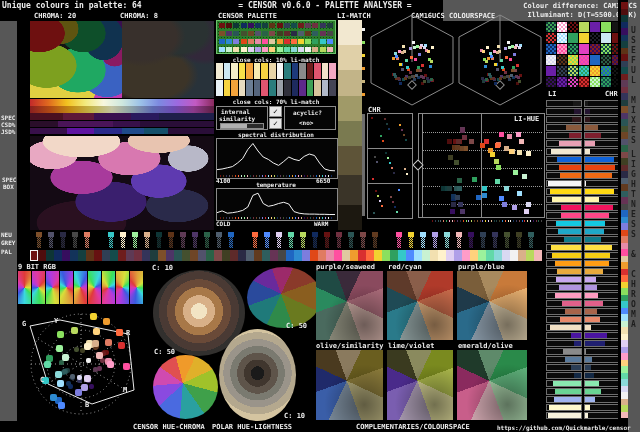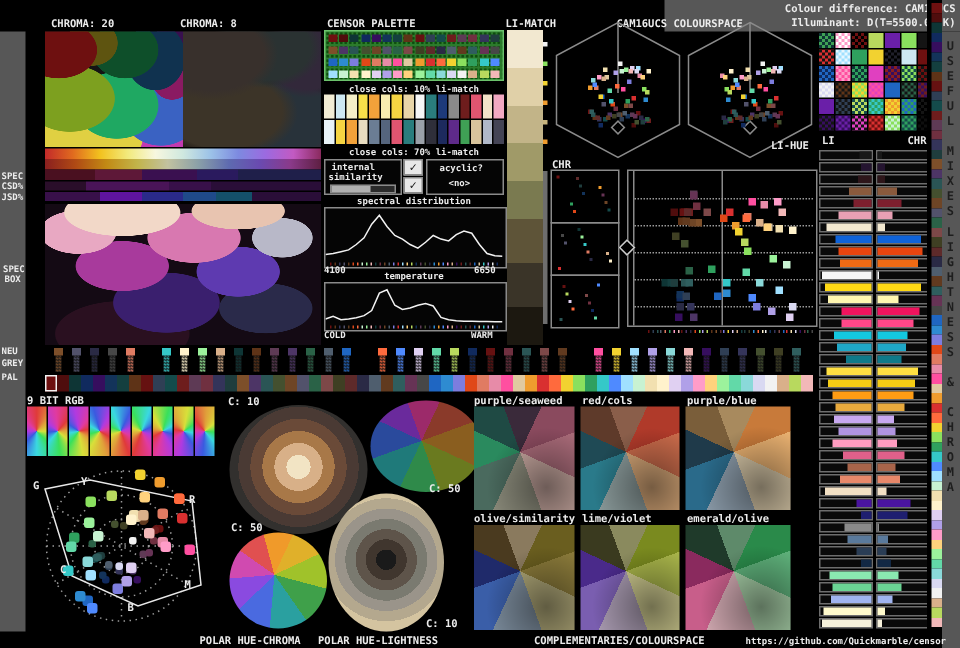--- a/index.html
+++ b/index.html
@@ -68,20 +68,22 @@
 </style>
 </head>
 <body>
 
 <div id="stage">
 
   <div class="abs gray" style="left:0;top:21px;width:17px;height:400px"></div>
   <div class="abs gray" style="left:443px;top:0;width:197px;height:21px"></div>
   <div class="abs gray" style="left:628px;top:21px;width:12px;height:411px"></div>
 
+  <span class="t8" style="left:2px;top:1px">Unique colours in palette: 64</span>
+  <span class="t8" style="left:210px;top:1px;width:230px;text-align:center">= CENSOR v0.6.0 - PALETTE ANALYSER =</span>
   <span class="t7" style="left:34px;top:12px">CHROMA: 20</span>
   <span class="t7" style="left:120px;top:12px">CHROMA: 8</span>
   <span class="t7" style="left:218px;top:12px">CENSOR PALETTE</span>
   <span class="t7" style="left:337px;top:12px">LI-MATCH</span>
   <span class="t7" style="left:411px;top:12px">CAM16UCS COLOURSPACE</span>
   <span class="t7" style="right:3px;top:2px;text-align:right">Colour difference: CAM16UCS</span>
   <span class="t7" style="right:3px;top:11px;text-align:right">Illuminant: D(T=5500.00°K)</span>
 
   <div id="map40"></div>
   <div id="map10"></div>
@@ -451,21 +453,21 @@
       <div style="position: absolute; left: 44px; top: 26.651px; width: 3px; height: 3px; background: rgb(242, 242, 242);"></div>
       <div style="position: absolute; left: 139px; top: 26.651px; width: 3px; height: 3px; background: rgb(242, 242, 242);"></div>
       <div style="position: absolute; left: 33px; top: 36.8039px; width: 3px; height: 3px; background: rgb(217, 176, 138);"></div>
       <div style="position: absolute; left: 128px; top: 36.8039px; width: 3px; height: 3px; background: rgb(217, 176, 138);"></div>
       <div style="position: absolute; left: 62px; top: 46.2902px; width: 3px; height: 3px; background: rgb(184, 217, 94);"></div>
       <div style="position: absolute; left: 117px; top: 46.2902px; width: 3px; height: 3px; background: rgb(184, 217, 94);"></div>
       <div style="position: absolute; left: 51px; top: 31.5647px; width: 3px; height: 3px; background: rgb(242, 184, 184);"></div>
       <div style="position: absolute; left: 146px; top: 31.5647px; width: 3px; height: 3px; background: rgb(242, 184, 184);"></div>
     </div>
   <span class="t7" style="left:368px;top:106px">CHR</span>
-  <span class="t7" style="left:514px;top:93px">LI-HUE</span>
+  <span class="t7" style="left:514px;top:115px">LI-HUE</span>
   <div class="abs" style="left:362px;top:114px;width:3px;height:102px;background:#6e6e6e"></div>
   <div id="chrboxes" class="abs" style="left:367px;top:113px;width:46px;height:105px">
       <div style="position: absolute; left: 0px; top: 0px; width: 44px; height: 34px; border: 1px solid rgb(138, 138, 138);">
         <div style="position: absolute; left: 3px; top: 3px; width: 2px; height: 2px; background: rgb(110, 16, 16);"></div>
         <div style="position: absolute; left: 20px; top: 14px; width: 2px; height: 2px; background: rgb(19, 51, 90);"></div>
         <div style="position: absolute; left: 37px; top: 25px; width: 2px; height: 2px; background: rgb(20, 75, 75);"></div>
         <div style="position: absolute; left: 18px; top: 9px; width: 2px; height: 2px; background: rgb(31, 61, 61);"></div>
         <div style="position: absolute; left: 35px; top: 20px; width: 2px; height: 2px; background: rgb(110, 69, 38);"></div>
         <div style="position: absolute; left: 16px; top: 4px; width: 2px; height: 2px; background: rgb(94, 42, 42);"></div>
         <div style="position: absolute; left: 33px; top: 15px; width: 2px; height: 2px; background: rgb(102, 51, 85);"></div>
@@ -1296,29 +1298,29 @@
   <span class="t7" style="left:152px;top:264px">C: 10</span>
   <div id="disc1" class="disc" style="left: 153px; top: 270px; width: 92px; height: 86px; background: radial-gradient(circle at 50% 48%, rgb(242, 228, 196) 0%, rgb(242, 228, 196) 12.5%, rgb(216, 176, 136) 12.5%, rgb(216, 176, 136) 25%, rgb(168, 120, 72) 25%, rgb(168, 120, 72) 37.5%, rgb(106, 74, 56) 37.5%, rgb(106, 74, 56) 50%, rgb(74, 58, 52) 50%, rgb(74, 58, 52) 62.5%, rgb(50, 48, 46) 62.5%, rgb(50, 48, 46) 75%, rgb(37, 42, 42) 75%, rgb(37, 42, 42) 87.5%, rgb(28, 34, 34) 87.5%, rgb(28, 34, 34) 100%);"></div>
   <div id="disc2" class="disc" style="left: 247px; top: 267px; width: 74px; height: 61px; background: conic-gradient(from 25deg at 46% 44%, rgb(138, 58, 42) 0%, rgb(138, 58, 42) 12.5%, rgb(138, 94, 31) 12.5%, rgb(138, 94, 31) 25%, rgb(106, 122, 31) 25%, rgb(106, 122, 31) 37.5%, rgb(47, 138, 74) 37.5%, rgb(47, 138, 74) 50%, rgb(31, 122, 122) 50%, rgb(31, 122, 122) 62.5%, rgb(42, 74, 156) 62.5%, rgb(42, 74, 156) 75%, rgb(106, 42, 156) 75%, rgb(106, 42, 156) 87.5%, rgb(156, 42, 106) 87.5%, rgb(156, 42, 106) 100%);"></div>
   <span class="t7" style="left:286px;top:322px">C: 50</span>
   <span class="t7" style="left:154px;top:348px">C: 50</span>
   <div id="disc3" class="disc" style="left: 153px; top: 355px; width: 65px; height: 64px; background: conic-gradient(from 25deg at 46% 44%, rgb(224, 176, 42) 0%, rgb(224, 176, 42) 11.1%, rgb(160, 194, 42) 11.1%, rgb(160, 194, 42) 22.2%, rgb(63, 160, 74) 22.2%, rgb(63, 160, 74) 33.3%, rgb(42, 160, 160) 33.3%, rgb(42, 160, 160) 44.4%, rgb(74, 106, 224) 44.4%, rgb(74, 106, 224) 55.6%, rgb(138, 74, 224) 55.6%, rgb(138, 74, 224) 66.7%, rgb(208, 74, 176) 66.7%, rgb(208, 74, 176) 77.8%, rgb(224, 80, 80) 77.8%, rgb(224, 80, 80) 88.9%, rgb(240, 154, 42) 88.9%, rgb(240, 154, 42) 100%);"></div>
   <div id="disc4" class="disc" style="left: 219px; top: 329px; width: 77px; height: 92px; background: radial-gradient(circle at 50% 48%, rgb(26, 26, 26) 0%, rgb(26, 26, 26) 11.1%, rgb(64, 54, 46) 11.1%, rgb(64, 54, 46) 22.2%, rgb(94, 84, 74) 22.2%, rgb(94, 84, 74) 33.3%, rgb(122, 122, 112) 33.3%, rgb(122, 122, 112) 44.4%, rgb(154, 148, 138) 44.4%, rgb(154, 148, 138) 55.6%, rgb(180, 168, 142) 55.6%, rgb(180, 168, 142) 66.7%, rgb(212, 196, 160) 66.7%, rgb(212, 196, 160) 77.8%, rgb(234, 216, 180) 77.8%, rgb(234, 216, 180) 88.9%, rgb(242, 232, 204) 88.9%, rgb(242, 232, 204) 100%);"></div>
   <span class="t7" style="left:284px;top:412px">C: 10</span>
 
   <span class="t7" style="left:316px;top:263px">purple/seaweed</span>
-  <span class="t7" style="left:388px;top:263px">red/cols</span>
+  <span class="t7" style="left:388px;top:263px">red/cyan</span>
   <span class="t7" style="left:458px;top:263px">purple/blue</span>
   <div id="cp0" class="panel" style="left: 316px; top: 271px; width: 67px; height: 69px; background: radial-gradient(circle at 72% 78%, rgba(0, 0, 0, 0.45), transparent 55%), conic-gradient(from 25deg at 46% 44%, rgb(138, 74, 94) 0%, rgb(138, 74, 94) 12.5%, rgb(168, 106, 120) 12.5%, rgb(168, 106, 120) 25%, rgb(200, 168, 160) 25%, rgb(200, 168, 160) 37.5%, rgb(138, 138, 122) 37.5%, rgb(138, 138, 122) 50%, rgb(74, 106, 94) 50%, rgb(74, 106, 94) 62.5%, rgb(42, 138, 94) 62.5%, rgb(42, 138, 94) 75%, rgb(31, 74, 68) 75%, rgb(31, 74, 68) 87.5%, rgb(58, 42, 58) 87.5%, rgb(58, 42, 58) 100%);"></div>
   <div id="cp1" class="panel" style="left: 387px; top: 271px; width: 66px; height: 69px; background: radial-gradient(circle at 72% 78%, rgba(0, 0, 0, 0.45), transparent 55%), conic-gradient(from 25deg at 46% 44%, rgb(176, 58, 42) 0%, rgb(176, 58, 42) 12.5%, rgb(200, 106, 74) 12.5%, rgb(200, 106, 74) 25%, rgb(216, 168, 120) 25%, rgb(216, 168, 120) 37.5%, rgb(138, 154, 154) 37.5%, rgb(138, 154, 154) 50%, rgb(42, 122, 138) 50%, rgb(42, 122, 138) 62.5%, rgb(31, 74, 85) 62.5%, rgb(31, 74, 85) 75%, rgb(94, 58, 42) 75%, rgb(94, 58, 42) 87.5%, rgb(138, 94, 74) 87.5%, rgb(138, 94, 74) 100%);"></div>
   <div id="cp2" class="panel" style="left: 457px; top: 271px; width: 70px; height: 69px; background: radial-gradient(circle at 72% 78%, rgba(0, 0, 0, 0.45), transparent 55%), conic-gradient(from 25deg at 46% 44%, rgb(200, 122, 58) 0%, rgb(200, 122, 58) 12.5%, rgb(232, 176, 112) 12.5%, rgb(232, 176, 112) 25%, rgb(216, 200, 168) 25%, rgb(216, 200, 168) 37.5%, rgb(138, 154, 168) 37.5%, rgb(138, 154, 168) 50%, rgb(42, 106, 138) 50%, rgb(42, 106, 138) 62.5%, rgb(31, 58, 74) 62.5%, rgb(31, 58, 74) 75%, rgb(122, 94, 58) 75%, rgb(122, 94, 58) 87.5%, rgb(168, 138, 94) 87.5%, rgb(168, 138, 94) 100%);"></div>
   <span class="t7" style="left:316px;top:342px">olive/similarity</span>
   <span class="t7" style="left:388px;top:342px">lime/violet</span>
   <span class="t7" style="left:458px;top:342px">emerald/olive</span>
   <div id="cp3" class="panel" style="left: 316px; top: 350px; width: 67px; height: 70px; background: radial-gradient(circle at 72% 78%, rgba(0, 0, 0, 0.45), transparent 55%), conic-gradient(from 25deg at 46% 44%, rgb(106, 94, 31) 0%, rgb(106, 94, 31) 12.5%, rgb(138, 122, 58) 12.5%, rgb(138, 122, 58) 25%, rgb(176, 168, 120) 25%, rgb(176, 168, 120) 37.5%, rgb(122, 138, 154) 37.5%, rgb(122, 138, 154) 50%, rgb(58, 94, 168) 50%, rgb(58, 94, 168) 62.5%, rgb(31, 42, 106) 62.5%, rgb(31, 42, 106) 75%, rgb(74, 58, 31) 75%, rgb(74, 58, 31) 87.5%, rgb(138, 122, 94) 87.5%, rgb(138, 122, 94) 100%);"></div>
   <div id="cp4" class="panel" style="left: 387px; top: 350px; width: 66px; height: 70px; background: radial-gradient(circle at 72% 78%, rgba(0, 0, 0, 0.45), transparent 55%), conic-gradient(from 25deg at 46% 44%, rgb(122, 138, 31) 0%, rgb(122, 138, 31) 12.5%, rgb(168, 180, 74) 12.5%, rgb(168, 180, 74) 25%, rgb(208, 204, 144) 25%, rgb(208, 204, 144) 37.5%, rgb(168, 154, 176) 37.5%, rgb(168, 154, 176) 50%, rgb(122, 94, 176) 50%, rgb(122, 94, 176) 62.5%, rgb(74, 42, 138) 62.5%, rgb(74, 42, 138) 75%, rgb(58, 58, 31) 75%, rgb(58, 58, 31) 87.5%, rgb(138, 138, 94) 87.5%, rgb(138, 138, 94) 100%);"></div>
   <div id="cp5" class="panel" style="left: 457px; top: 350px; width: 70px; height: 70px; background: radial-gradient(circle at 72% 78%, rgba(0, 0, 0, 0.45), transparent 55%), conic-gradient(from 25deg at 46% 44%, rgb(42, 138, 74) 0%, rgb(42, 138, 74) 12.5%, rgb(94, 176, 122) 12.5%, rgb(94, 176, 122) 25%, rgb(168, 208, 168) 25%, rgb(168, 208, 168) 37.5%, rgb(208, 168, 176) 37.5%, rgb(208, 168, 176) 50%, rgb(200, 94, 138) 50%, rgb(200, 94, 138) 62.5%, rgb(138, 42, 94) 62.5%, rgb(138, 42, 94) 75%, rgb(31, 58, 42) 75%, rgb(31, 58, 42) 87.5%, rgb(94, 138, 106) 87.5%, rgb(94, 138, 106) 100%);"></div>
 
-  <span class="t7" style="left:133px;top:423px">POLAR HUE-CHROMA</span>
+  <span class="t7" style="left:133px;top:423px">CENSOR HUE-CHROMA</span>
   <span class="t7" style="left:212px;top:423px">POLAR HUE-LIGHTNESS</span>
   <span class="t7" style="left:356px;top:423px">COMPLEMENTARIES/COLOURSPACE</span>
   <span class="t6" style="left:497px;top:424px">https://github.com/Quickmarble/censor</span>
 </div>
 
 </body></html>

